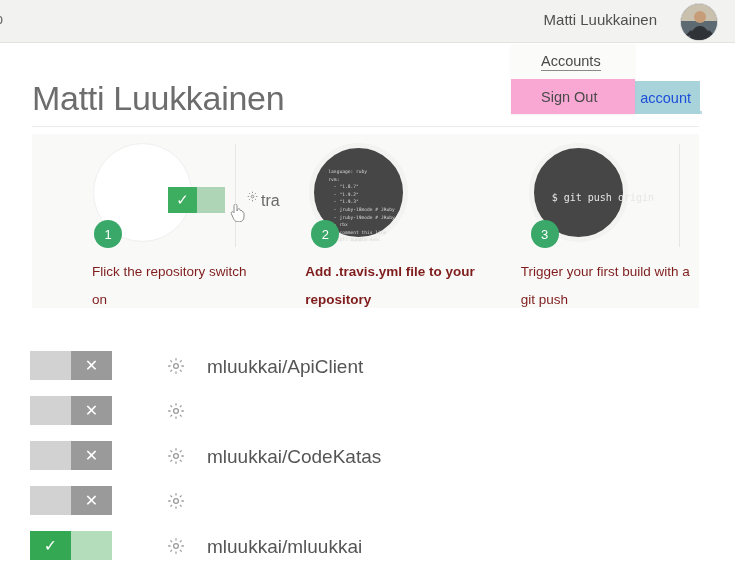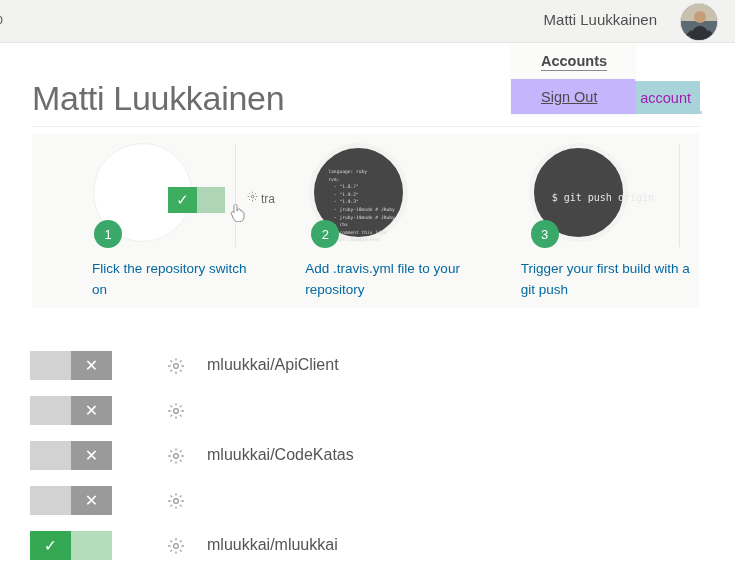--- a/index.html
+++ b/index.html
@@ -49,30 +49,29 @@
     display: flex; align-items: center;
     padding-left: 30px;
     font-size: 14.5px;
     color: #4a4a4a;
     white-space: nowrap;
   }
   .dd-item.accounts { background: #fbfbfa; }
   .dd-item.accounts span {
     border-bottom: 1px solid #8a8a8a;
     padding-bottom: 1px;
-    font-weight: bold;
-  }
-  .dd-item.signout { background: #c4b5fd; text-decoration: underline; }
+  }
+  .dd-item.signout { background: #f9a8d4; }
 
   
   .sync-btn {
     position: absolute; left: 598px; top: 81px;
     width: 102px; height: 33px;
     background: #a9d3db;
-    color: #a21caf;
+    color: #1d4ed8;
     font-size: 14.5px;
     display: flex; align-items: center; justify-content: flex-end;
     padding-right: 9px;
     white-space: nowrap;
     z-index: 20;
   }
   .sync-underline {
     position: absolute; left: 574px; top: 111px;
     width: 128px; height: 3px;
     background: #b9dbe1;
@@ -144,26 +143,26 @@
     z-index: 5;
   }
   .step1 .badge { left: 62px; }
   .step2 .badge { left: 57px; }
   .step3 .badge { left: 54px; }
 
   .caption {
     position: absolute;
     top: 124px;
     font-size: 13.5px;
-    line-height: 21px;
-    color: #0369a1;
+    line-height: 28px;
+    color: #7f1d1d;
     width: 170px;
   }
   .step1 .caption { left: 60px; }
-  .step2 .caption { left: 51px; }
+  .step2 .caption { left: 51px; font-weight: bold; }
   .step3 .caption { left: 44px; }
 
   
   .mini-toggle {
     position: absolute;
     left: 74px; top: 43px;
     width: 57px; height: 26px;
     background: #aed6b6;
     z-index: 6;
   }
@@ -174,21 +173,21 @@
     color: #fff;
     font-size: 15px;
     display: flex; align-items: center; justify-content: center;
   }
   .mini-gear {
     position: absolute; left: 153px; top: 47px;
     z-index: 6;
   }
   .mini-label {
     position: absolute; left: 167px; top: 48px;
-    font-size: 12px; color: #6a6a6a;
+    font-size: 16px; color: #6a6a6a;
     z-index: 6;
     white-space: nowrap;
   }
   .cursor-hand {
     position: absolute; left: 136px; top: 60px;
     z-index: 8;
   }
 
   
   .codeblock {
@@ -234,21 +233,21 @@
     font-size: 16px; color: #ffffff;
   }
   .toggle.off .thumb { right: 0; background: #9a9a9a; }
   .toggle.on  .thumb { left: 0;  background: #34a853; }
 
   .row-gear {
     position: absolute; left: 137px; top: 9px;
   }
   .repo-name {
     position: absolute; left: 177px; top: 8px;
-    font-size: 16px;
+    font-size: 19px;
     color: #555555;
     white-space: nowrap;
   }
   svg { display: block; }
 </style>
 </head>
 <body>
 
 <div class="topbar">
   <div class="topbar-left">lp</div>

